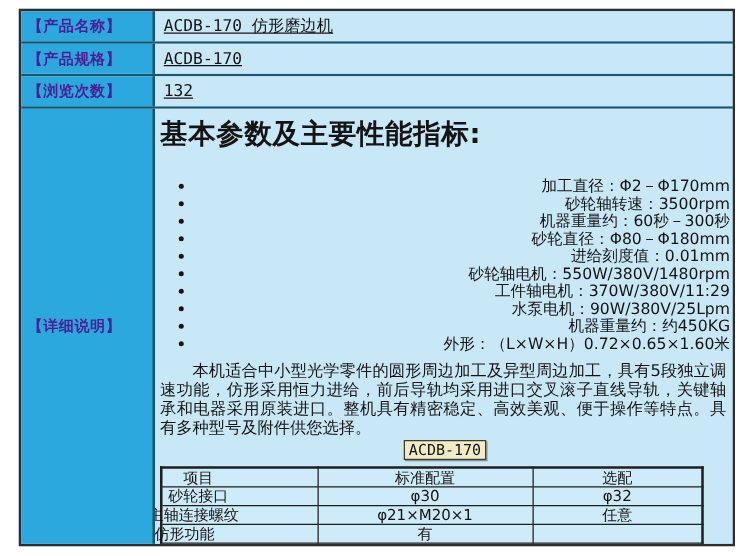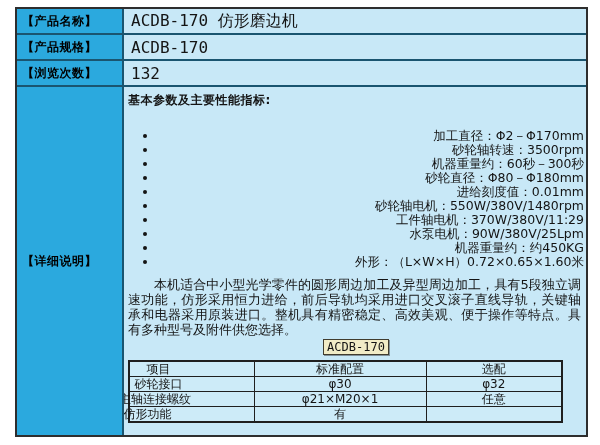--- a/index.html
+++ b/index.html
@@ -6,32 +6,32 @@
   body{
     width:600px;height:445px;background:#ffffff;position:relative;
     font-family:"DejaVu Sans","Liberation Sans",sans-serif;color:#141414;
   }
   .sheet{
     position:absolute;left:15px;top:7px;width:569px;height:426px;
     border:2px solid #2e2e2e;display:flex;flex-direction:column;background:#c8e8f7;
   }
   .info-row{display:flex;height:24px;flex:none;border-bottom:2px solid #1a5570;}
   .label-cell{
-    width:100px;flex:none;background:#2ba9de;color:#000000;font-weight:bold;
+    width:100px;flex:none;background:#2ba9de;color:#4c1d95;font-weight:bold;
     font-size:12px;display:flex;align-items:center;padding-left:5px;
     border-right:2px solid #1a5570;letter-spacing:0.5px;
   }
   .value-cell{
     flex:1;background:#c8e8f7;display:flex;align-items:center;padding-left:7px;
-    font-family:"DejaVu Sans Mono","Liberation Mono",monospace;font-size:16px;
+    font-family:"DejaVu Sans Mono","Liberation Mono",monospace;font-size:13px;text-decoration:underline;
   }
   .detail-row{display:flex;flex:1;min-height:0;}
   .detail-row .label-cell{height:auto;}
   .content-cell{flex:1;background:#c8e8f7;padding:3px 2px 0 4px;overflow:hidden;}
-  .heading{font-size:12px;font-weight:bold;margin:2px 0 0 0;letter-spacing:0.5px;}
+  .heading{font-size:22px;font-weight:bold;margin:2px 0 0 0;letter-spacing:0.5px;}
   .bullets{margin:20px 0 0 30px;padding:0;font-size:12.5px;line-height:14px;list-style:disc;text-align:right;}
   .bullets li{margin:0;padding:0;white-space:nowrap;}
   .desc{
     margin:8px 3px 0 0;font-size:13px;line-height:15px;
     text-indent:26px;text-align:justify;
   }
   .badge{
     width:max-content;margin:2px auto 0;background:#f1ecc7;
     border:1px solid #403c2f;box-shadow:1px 1px 0 rgba(40,40,40,0.45);
     padding:0 3px;font-family:"DejaVu Sans Mono","Liberation Mono",monospace;

